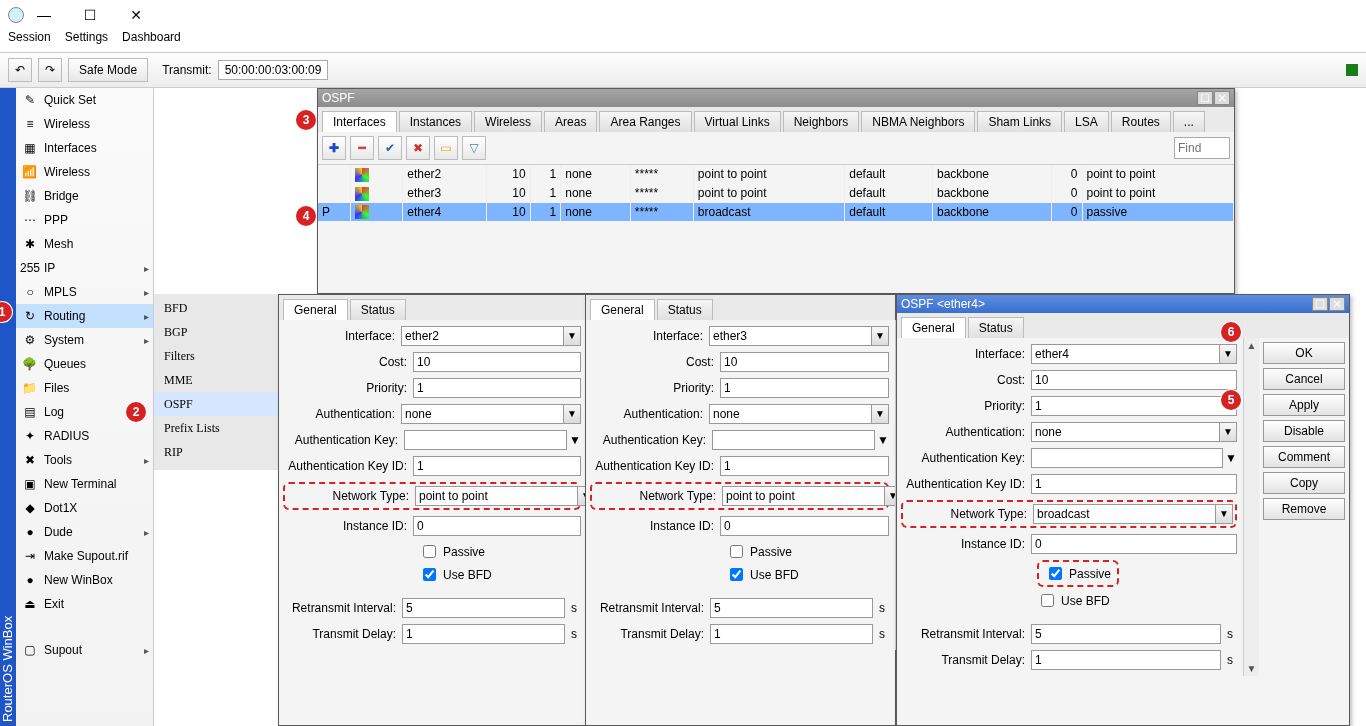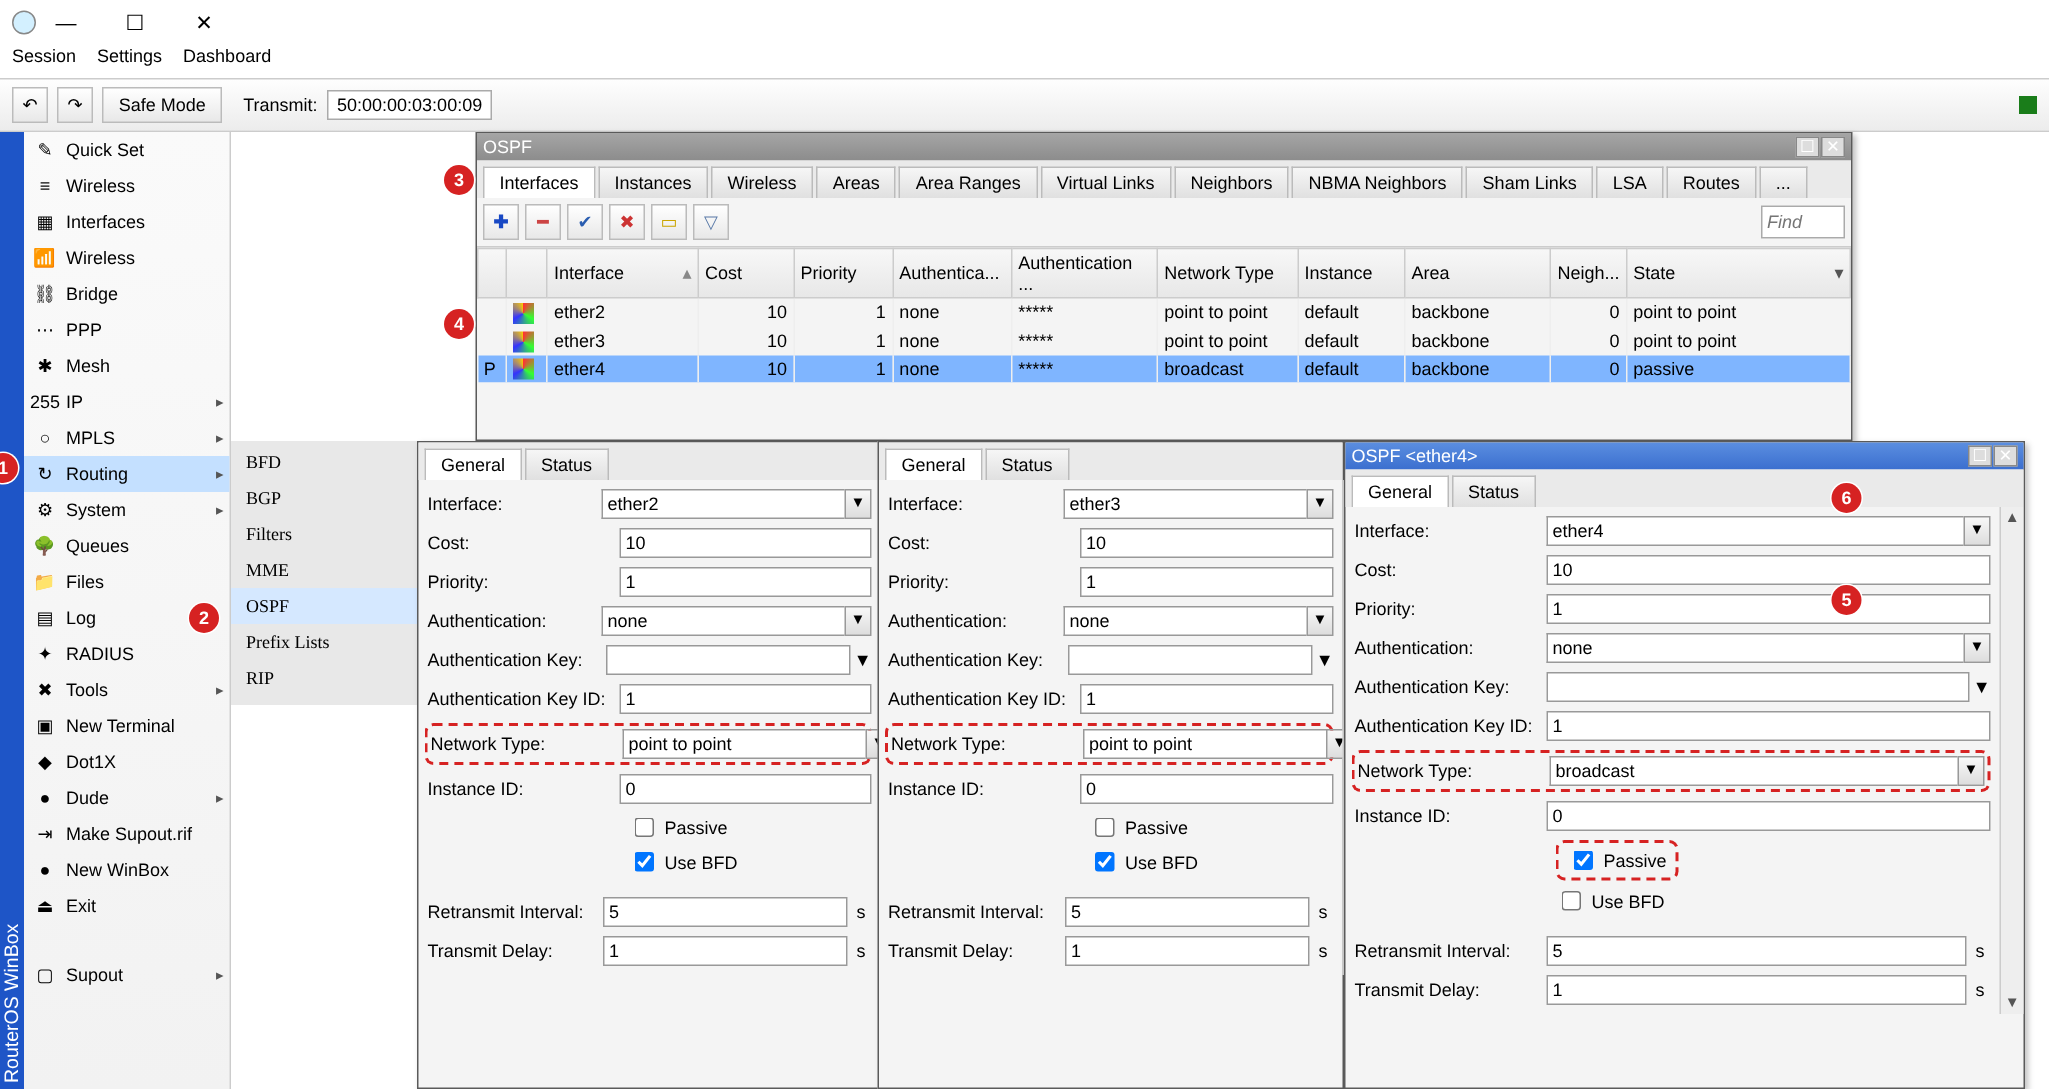--- a/index.html
+++ b/index.html
@@ -31,30 +31,30 @@
   .iwin .ititle { height:18px; background:linear-gradient(#a5a5a5,#8c8c8c); color:#fff; display:flex; align-items:center; padding:0 4px; justify-content:space-between; cursor:move; font-size:12px;}
   .iwin .ititle.active { background:linear-gradient(#5b8ee0,#3b6fcf); }
   .iwin .ictrls { display:flex; gap:1px; }
   .iwin .ictrls span { width:16px; height:14px; background:#ddd; border:1px solid #888; text-align:center; line-height:12px; font-size:11px; cursor:pointer; }
   .tabs { display:flex; background:#eaeaea; padding:4px 4px 0 4px; gap:2px; }
   .tabs .tab { padding:3px 10px; border:1px solid #bbb; border-bottom:none; background:linear-gradient(#f6f6f6,#e0e0e0); cursor:pointer; }
   .tabs .tab.sel { background:#fff; }
   .toolbar { display:flex; gap:4px; padding:4px; border-bottom:1px solid #ccc; align-items:center; background:#f4f4f4; }
   .toolbar .tbtn { width:24px; }
   .toolbar .find { margin-left:auto; }
-  .toolbar .find input { width:56px; height:20px; border:1px solid #aaa; font-style:italic; color:#888; padding:10px 3px;}
+  .toolbar .find input { width:56px; height:20px; border:1px solid #aaa; color:#888; padding:10px 3px;}
   table.grid { border-collapse:collapse; width:100%; font-size:12px; }
   table.grid th { background:linear-gradient(#f7f7f7,#e7e7e7); border:1px solid #ccc; padding:2px 4px; text-align:left; font-weight:normal; }
   table.grid td { border-right:1px solid #eee; padding:2px 4px; height:18px; }
   table.grid tr.selrow td { background:#7fb5ff; }
   
   .dlg .body { display:flex; }
   .dlg .form { padding:6px 6px 0 6px; flex:1; }
   .dlg .row { display:flex; align-items:center; margin-bottom:6px; }
-  .dlg .row label { width:128px; text-align:left; padding-right:6px; }
+  .dlg .row label { width:128px; text-align:right; padding-right:6px; }
   .dlg .row input, .dlg .row select { height:20px; border:1px solid #999; padding:0 3px; background:#fff; }
   .dlg .row .fld { flex:1; display:flex; align-items:center; gap:2px; }
   .dlg .combo { display:flex; flex:1; }
   .dlg .combo input { flex:1; border-right:none;}
   .dlg .combo .dd { width:18px; border:1px solid #999; background:linear-gradient(#f8f8f8,#ddd); text-align:center; line-height:18px; cursor:pointer; font-size:10px;}
   .dlg .chkrow { margin-left:134px; display:flex; align-items:center; gap:4px; margin-bottom:4px;}
   .dlg .btncol { width:90px; padding:4px; display:flex; flex-direction:column; gap:4px; }
   .dlg .btncol button { height:22px; border:1px solid #999; background:linear-gradient(#fff,#e2e2e2); cursor:pointer;}
   .scrollhint { width:16px; background:#eee; border-left:1px solid #ccc; display:flex; flex-direction:column; justify-content:space-between; align-items:center; padding:2px 0; }
   .scrollhint span { cursor:pointer; font-size:10px; color:#555;}
@@ -240,34 +240,20 @@
       <span class="tbtn" style="color:#c44; font-weight:bold">━</span>
       <span class="tbtn" style="color:#2a5db0">✔</span>
       <span class="tbtn" style="color:#c33">✖</span>
       <span class="tbtn" style="color:#caa500">▭</span>
       <span class="tbtn" style="color:#5a7aa8">▽</span>
       <span class="find"><input placeholder="Find" style=""></span>
     </div>
     <div style="overflow:hidden;">
       <table class="grid" id="ospfgrid">
           <tbody>
-            <tr>
-              <th style="width:20px"></th>
-              <th style="width:20px"></th>
-              <th style="width:110px">Interface <span style="float:right;color:#888">▴</span></th>
-              <th style="width:70px">Cost</th>
-              <th style="width:70px">Priority</th>
-              <th style="width:80px">Authentica...</th>
-              <th style="width:100px">Authentication ...</th>
-              <th style="width:100px">Network Type</th>
-              <th style="width:75px">Instance</th>
-              <th style="width:105px">Area</th>
-              <th style="width:45px">Neigh...</th>
-              <th style="width:170px">State <span style="float:right;color:#555">▾</span></th>
-            </tr>
             <tr class="">
   <td></td>
               <td><span class="celicon"></span></td>
   <td>ether2</td>
               <td style="text-align:right">10</td>
               <td style="text-align:right">1</td>
   <td>none</td>
               <td>*****</td>
               <td>point to point</td>
               <td>default</td>
@@ -592,17 +578,26 @@
               <div class="fld">
                 <input style="flex: 1 1 0%;" value="1">
                 <span style="width:14px;text-align:center">s</span>
               </div>
             </div>
       </div>
       <div class="scrollhint">
             <span>▲</span>
             <span>▼</span>
           </div>
+      <div class="btncol">
+            <button>OK</button>
+            <button>Cancel</button>
+            <button>Apply</button>
+            <button>Disable</button>
+            <button>Comment</button>
+            <button>Copy</button>
+            <button>Remove</button>
+          </div>
     </div>
       </div>
     </div>
 
 </div>
 
 </body></html>

